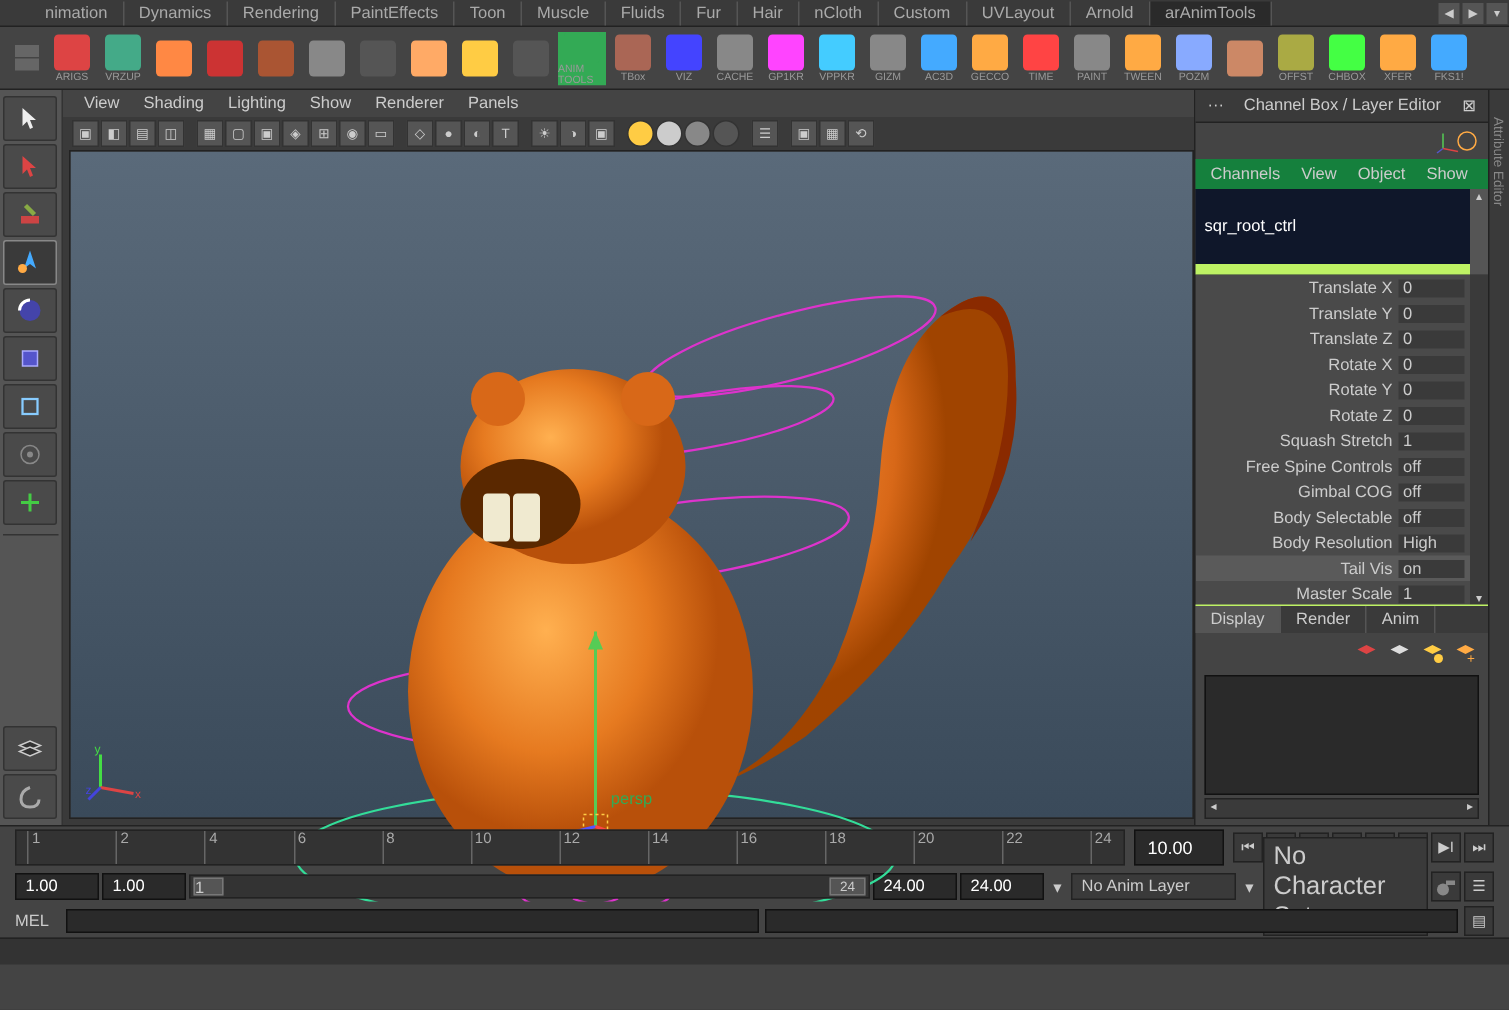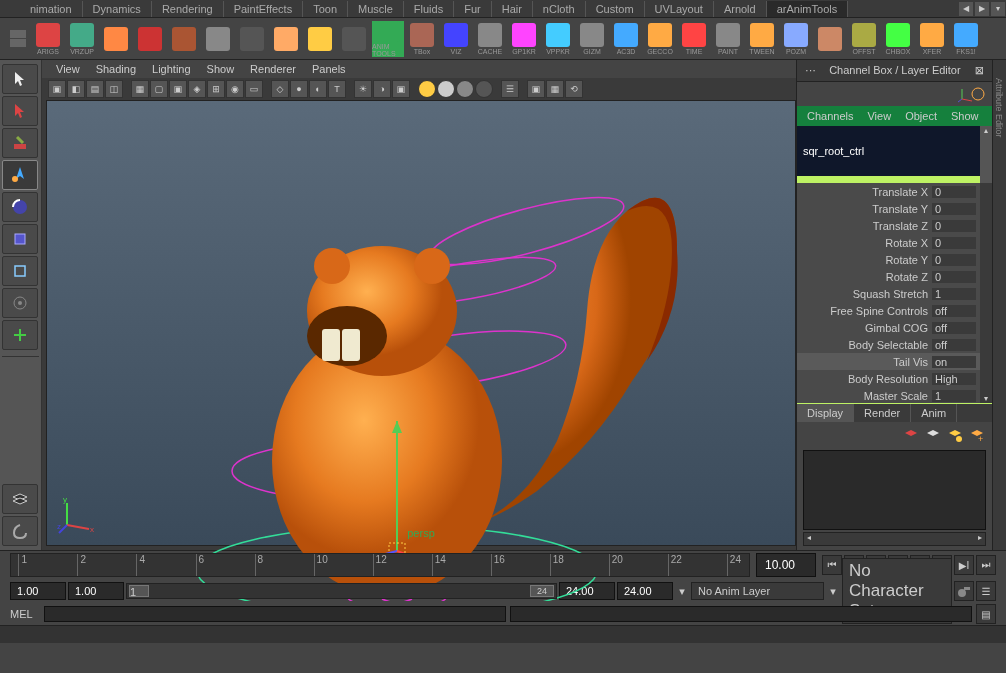--- a/index.html
+++ b/index.html
@@ -69,21 +69,21 @@
 .time-tick { position: absolute; top: 0; color: #aaa; font-size: 10px; padding-left: 2px; border-left: 1px solid #666; height: 100%; }
 .time-current { background: #2a2a2a; padding: 4px 8px; font-size: 12px; color: #fff; width: 60px; border: 1px solid #111; }
 .playback-controls { display: flex; gap: 2px; margin-left: 6px; }
 .play-btn { width: 20px; height: 20px; background: #3a3a3a; border: 1px solid #222; display: flex; align-items: center; justify-content: center; cursor: pointer; font-size: 10px; }
 
 .range-bar { display: flex; align-items: center; padding: 2px 10px; gap: 2px; height: 24px; }
 .range-field { background: #2a2a2a; padding: 2px 6px; font-size: 11px; color: #fff; width: 56px; border: 1px solid #111; }
 .range-slider { flex: 1; background: #333; height: 16px; border: 1px solid #222; position: relative; }
 .range-handle { position: absolute; left: 2px; top: 1px; background: #555; height: 12px; width: 20px; border: 1px solid #777; }
 .range-handle-r { position: absolute; right: 2px; top: 1px; background: #555; height: 12px; width: 24px; font-size: 9px; color: #ccc; text-align: center; border: 1px solid #777; }
-.anim-layer-sel { background: #3a3a3a; padding: 2px 6px; font-size: 11px; width: 133px; border: 1px solid #222; }
+.anim-layer-sel { background: #3a3a3a; padding: 2px 6px; font-size: 11px; width: 110px; border: 1px solid #222; }
 .char-set-sel { background: #3a3a3a; padding: 2px 6px; font-size: 17px; width: 110px; border: 1px solid #222; }
 
 .command-bar { display: flex; align-items: center; padding: 2px 10px; height: 22px; gap: 4px; }
 .mel-label { font-size: 11px; color: #ccc; width: 30px; }
 .mel-input { flex: 1; background: #2a2a2a; height: 16px; border: 1px solid #111; }
 .help-line { padding: 2px 10px; height: 18px; background: #333; border-top: 1px solid #222; }
 
 svg { display: block; }
 </style>
 </head>
@@ -458,27 +458,27 @@
               <div class="attr-value">off</div>
             </div>
             <div class="attr-row">
               <div class="attr-label">Gimbal COG</div>
               <div class="attr-value">off</div>
             </div>
             <div class="attr-row">
               <div class="attr-label">Body Selectable</div>
               <div class="attr-value">off</div>
             </div>
+            <div class="attr-row">
+              <div class="attr-label">Body Resolution</div>
+              <div class="attr-value">High</div>
+            </div>
             <div class="attr-row hl">
               <div class="attr-label">Tail Vis</div>
               <div class="attr-value">on</div>
-            </div>
-            <div class="attr-row">
-              <div class="attr-label">Body Resolution</div>
-              <div class="attr-value">High</div>
             </div>
             <div class="attr-row">
               <div class="attr-label">Master Scale</div>
               <div class="attr-value">1</div>
             </div>
           </div>
         <div style="width:12px;background:#3a3a3a;display:flex;flex-direction:column;justify-content:flex-end">
           <div style="font-size:8px;text-align:center">▾</div>
         </div>
       </div>

